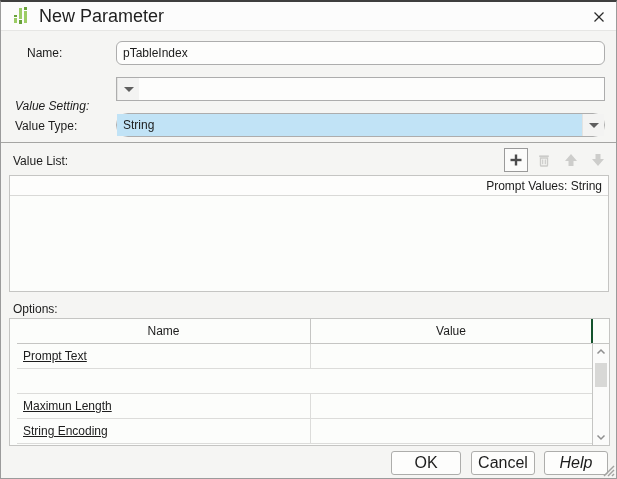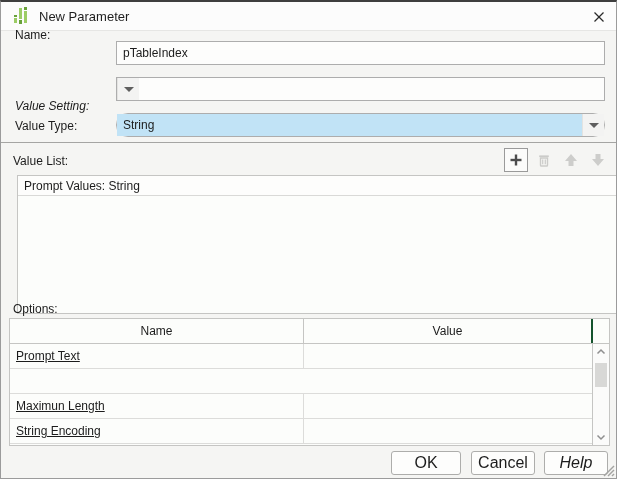--- a/index.html
+++ b/index.html
@@ -13,21 +13,21 @@
     border-bottom:1px solid #9b9b9b;
     font-family:"Liberation Sans","DejaVu Sans",sans-serif;
     font-size:12px;color:#1c1c1c;overflow:hidden;
   }
   .titlebar{
     position:absolute;left:0;top:0;right:0;height:29px;
     background:#fcfcfc;border-bottom:1px solid #e6e6e4;
     display:flex;align-items:center;
   }
   .title-icon{margin-left:12px;width:16px;height:18px;flex:0 0 auto;}
-  .title-text{margin-left:10px;font-size:13px;color:#1f1f1f;}
+  .title-text{margin-left:10px;font-size:18px;color:#1f1f1f;}
   .close-btn{
     position:absolute;right:0;top:0;width:34px;height:29px;
     display:flex;align-items:center;justify-content:center;
     background:transparent;border:none;cursor:pointer;
   }
   .lbl{position:absolute;left:14px;height:16px;line-height:16px;}
   .txtfield{
     position:absolute;left:115px;width:489px;height:24px;
     border:1px solid #adadad;background:#fdfdfc;
     font-family:inherit;font-size:12px;color:#1c1c1c;
@@ -47,27 +47,27 @@
   .dd-arrow{width:0;height:0;border-left:5px solid transparent;
     border-right:5px solid transparent;border-top:5px solid #5f5f5f;}
   .separator{position:absolute;left:0;right:0;top:140px;height:1px;background:#a5a5a3;}
   .tool-btn{
     position:absolute;top:146px;width:24px;height:24px;
     display:flex;align-items:center;justify-content:center;
     background:transparent;border:1px solid transparent;padding:0;cursor:pointer;
   }
   .tool-btn.enabled{background:#fbfbfa;border:1px solid #9a9a9a;}
   .listbox{
-    position:absolute;left:16px;top:173px;width:600px;height:139px;
-    background:#fcfdfb;border:1px solid #c5c5c3;
+    position:absolute;left:8px;top:173px;width:600px;height:117px;
+    background:#fcfdfb;border:1px solid #c5c5c3;text-align:right;
   }
   .list-item{height:20px;line-height:20px;padding:0 6px;border-bottom:1px solid #d9d9d7;background:#fdfdfc;}
   .tbl{
     position:absolute;left:8px;top:316px;width:601px;height:128px;
-    background:#fcfdfb;border:1px solid #c5c5c3;
+    background:#fcfdfb;border:1px solid #c5c5c3;padding-left:7px;
   }
   .tbl-header{display:flex;height:25px;border-bottom:1px solid #c5c5c3;background:#fcfdfb;}
   .th-name{width:294px;display:flex;align-items:center;justify-content:center;border-right:1px solid #c5c5c3;}
   .th-value{flex:1;display:flex;align-items:center;justify-content:center;border-right:2px solid #14532d;}
   .th-scroll{width:16px;}
   .tbl-row{display:flex;height:25px;border-bottom:1px solid #dcdcda;}
   .td-name{width:294px;display:flex;align-items:center;padding:0 6px;border-right:1px solid #dcdcda;text-decoration:underline;}
   .td-value{flex:1;border-right:1px solid #dcdcda;}
   .td-scrollpad{width:16px;}
   .scrollbar{
@@ -101,22 +101,22 @@
     </svg>
     <span class="title-text">New Parameter</span>
     <button class="close-btn" aria-label="Close">
       <svg width="12" height="12" viewBox="0 0 12 12">
         <line x1="1.5" y1="1.5" x2="10.5" y2="10.5" stroke="#2b2b2b" stroke-width="1.2"></line>
         <line x1="10.5" y1="1.5" x2="1.5" y2="10.5" stroke="#2b2b2b" stroke-width="1.2"></line>
       </svg>
     </button>
   </div>
 
-  <span class="lbl" style="top:25px;">Name:</span>
-  <input class="txtfield" style="top: 39px;" type="text" value="pTableIndex">
+  <span class="lbl" style="top:43px;margin-left:12px;">Name:</span>
+  <input class="txtfield" style="top: 39px; border-radius: 6px;" type="text" value="pTableIndex">
 
   <span class="lbl" style="top:96px;font-style:italic;">Value Setting:</span>
   <div class="combo" style="top:75px;">
     <span class="combo-btn">
       <span class="dd-arrow"></span>
     </span>
   </div>
 
   <span class="lbl" style="top:116px;">Value Type:</span>
   <div class="combo selected" style="top:111px;border-radius:12px;">

